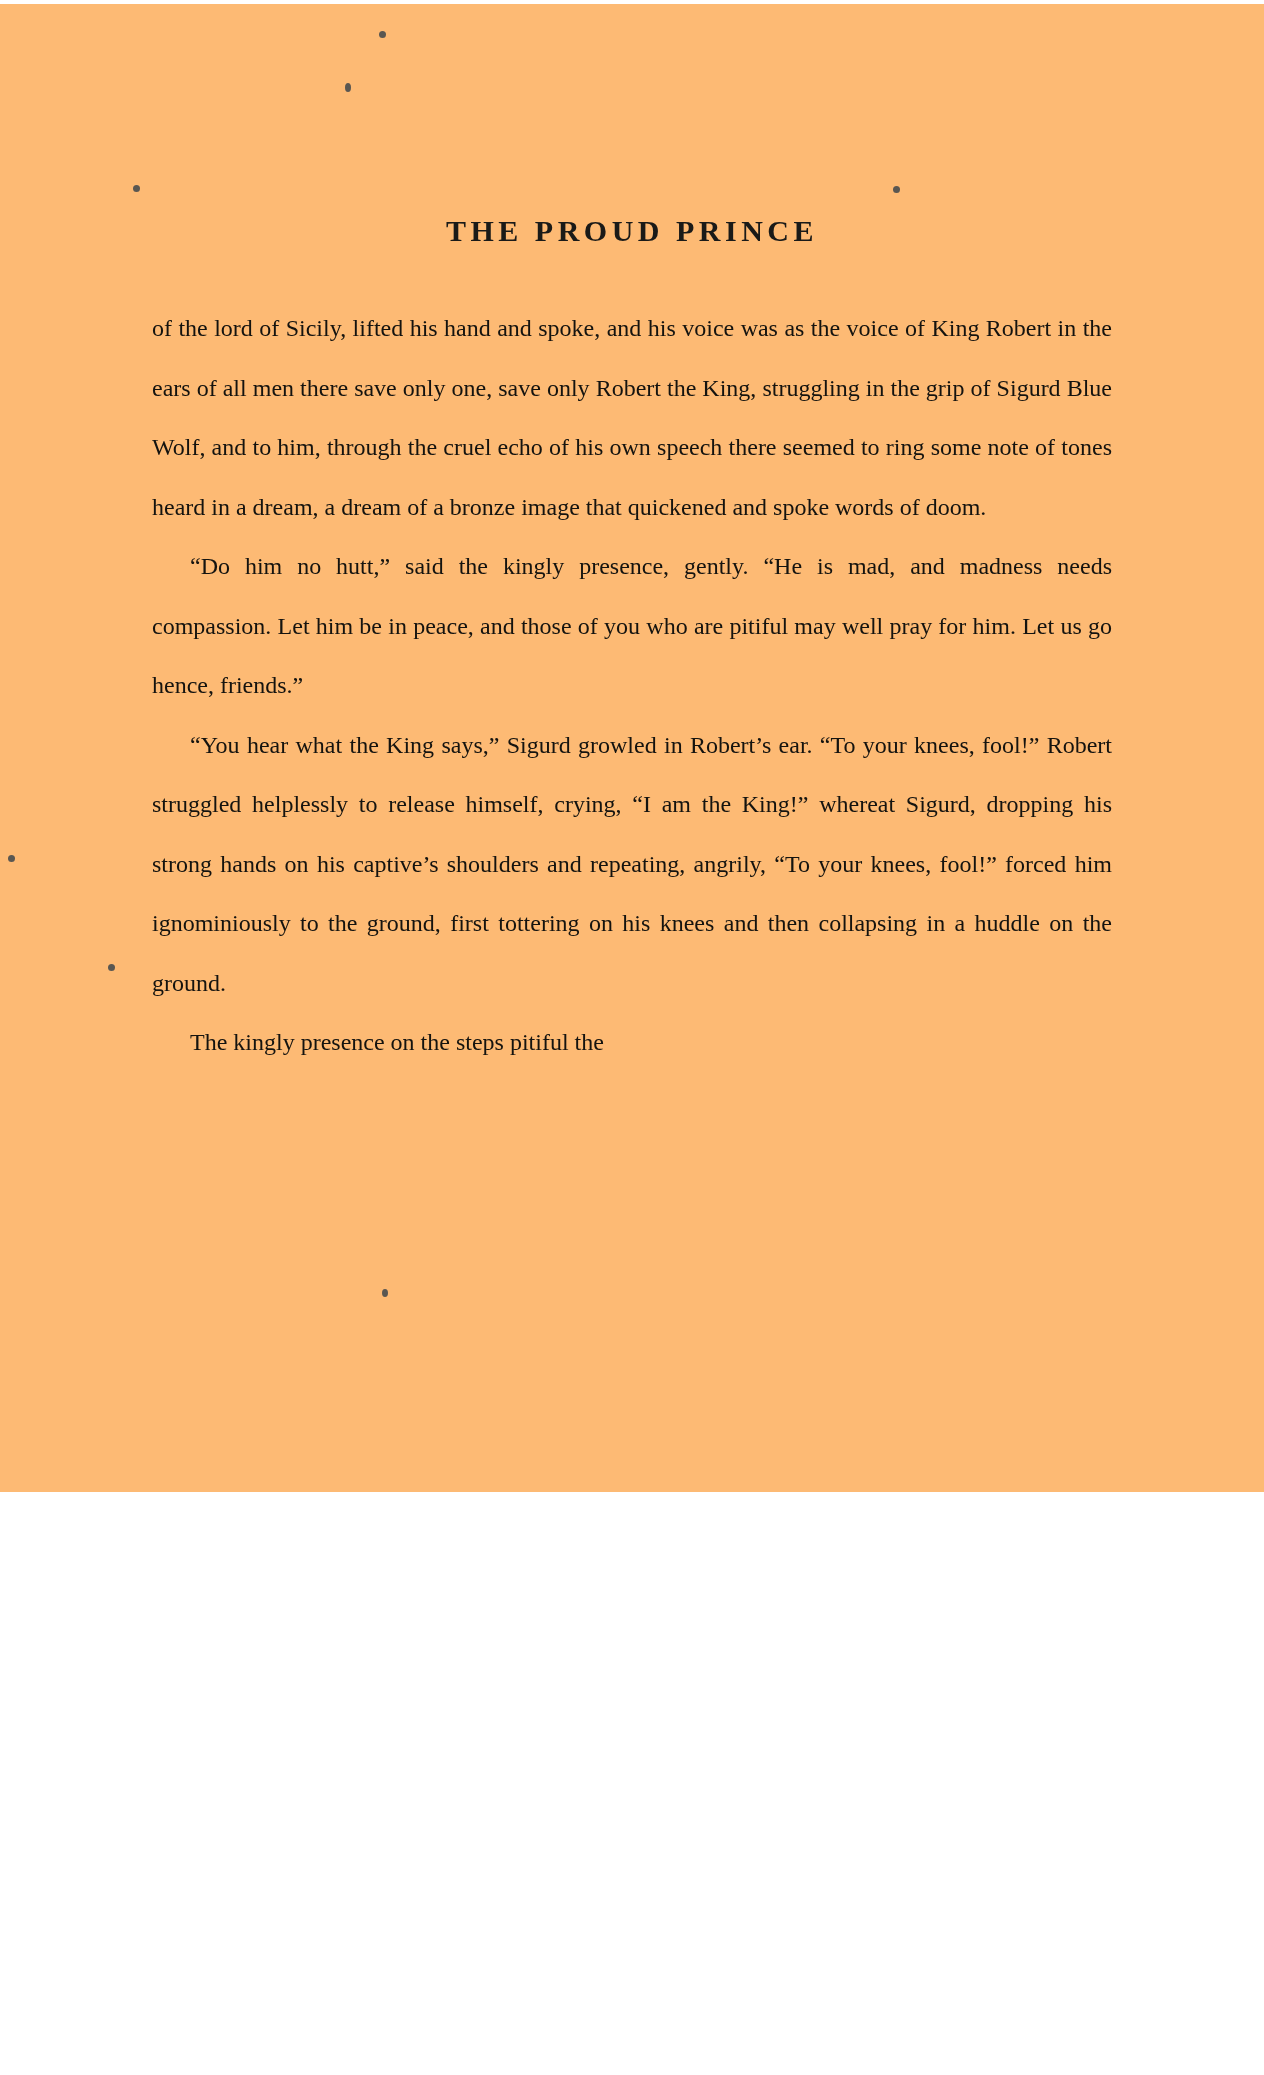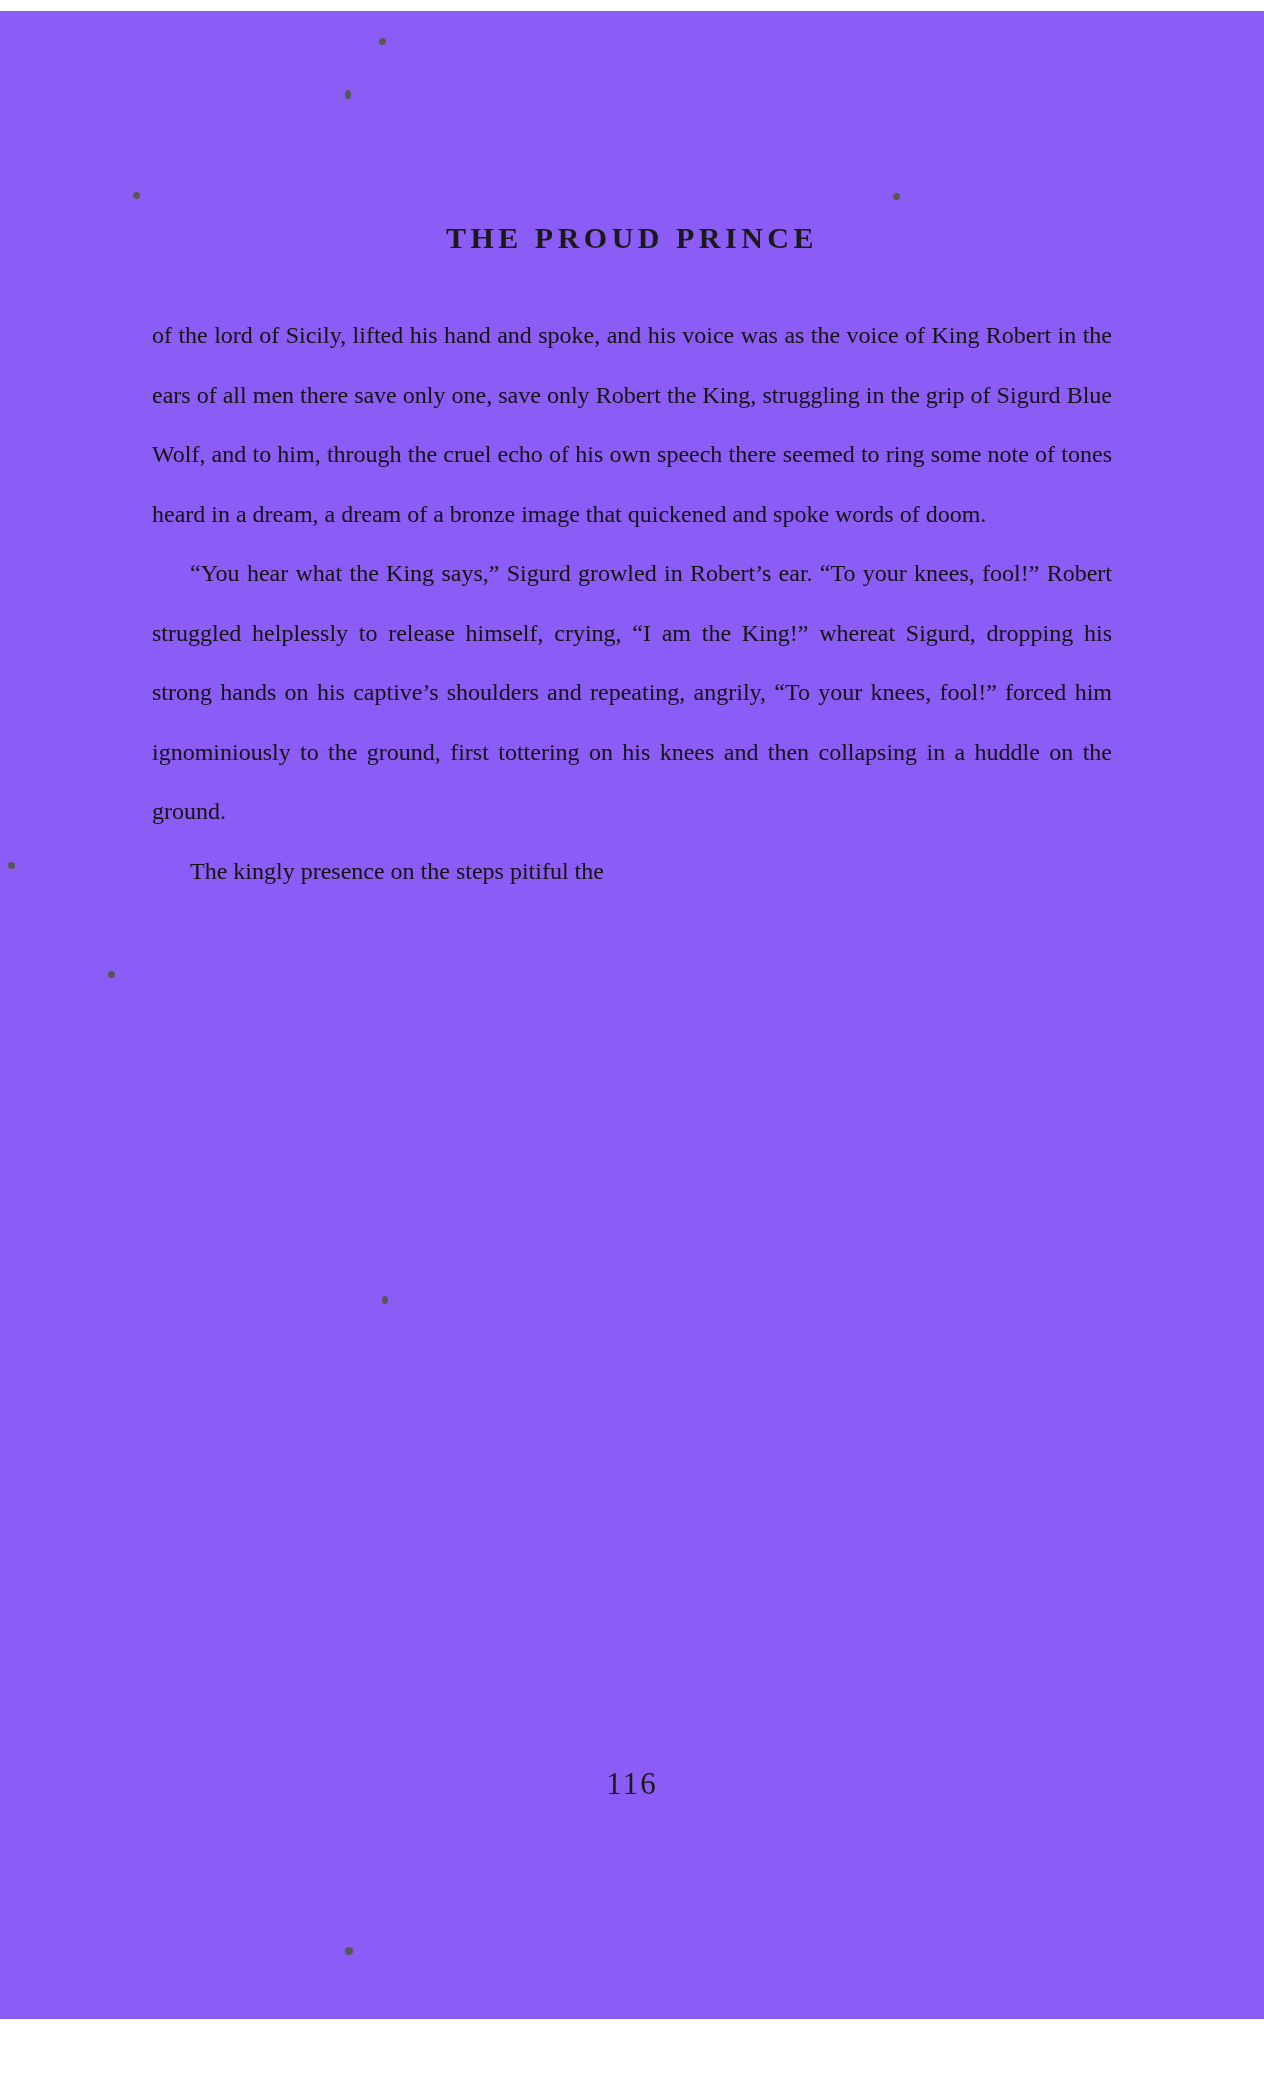--- a/index.html
+++ b/index.html
@@ -3,23 +3,23 @@
 <meta charset="utf-8">
 <style>
   html, body {
     margin: 0;
     padding: 0;
     background: #ffffff;
   }
   .page {
     position: relative;
     width: 1264px;
-    height: 2008px;
-    margin: 11px auto;
-    background: #8b5cf6;
+    height: 1488px;
+    margin: 4px auto;
+    background: #fdba74;
     overflow: hidden;
   }
   .speck {
     position: absolute;
     background: #5a5751;
     border-radius: 50%;
   }
   .running-head {
     position: absolute;
     left: 0;
@@ -78,19 +78,20 @@
   <span class="speck" style="left:8px; top:851px; width:7px; height:7px;"></span>
   <span class="speck" style="left:108px; top:960px; width:7px; height:7px;"></span>
   <span class="speck" style="left:382px; top:1285px; width:6px; height:8px;"></span>
   <span class="speck" style="left:345px; top:1936px; width:8px; height:8px;"></span>
   <span class="speck" style="left:707px; top:2009px; width:12px; height:5px;"></span>
 
   <div class="running-head">THE PROUD PRINCE</div>
 
   <div class="body-text">
     <p class="para">of the lord of Sicily, lifted his hand and spoke, and his voice was as the voice of King Robert in the ears of all men there save only one, save only Robert the King, struggling in the grip of Sigurd Blue Wolf, and to him, through the cruel echo of his own speech there seemed to ring some note of tones heard in a dream, a dream of a bronze image that quickened and spoke words of doom.</p>
+    <p class="para indent">“Do him no hutt,” said the kingly presence, gently.  “He is mad, and madness needs compassion.  Let him be in peace, and those of you who are pitiful may well pray for him.  Let us go hence, friends.”</p>
     <p class="para indent">“You hear what the King says,” Sigurd growled in Robert’s ear.  “To your knees, fool!”  Robert struggled helplessly to release himself, crying, “I am the King!” whereat Sigurd, dropping his strong hands on his captive’s shoulders and repeating, angrily, “To your knees, fool!” forced him ignominiously to the ground, first tottering on his knees and then collapsing in a huddle on the ground.</p>
     <p class="para indent">The kingly presence on the steps pitiful the</p>
   </div>
 
   <div class="folio">116</div>
 
 </div>
 
 </body></html>

